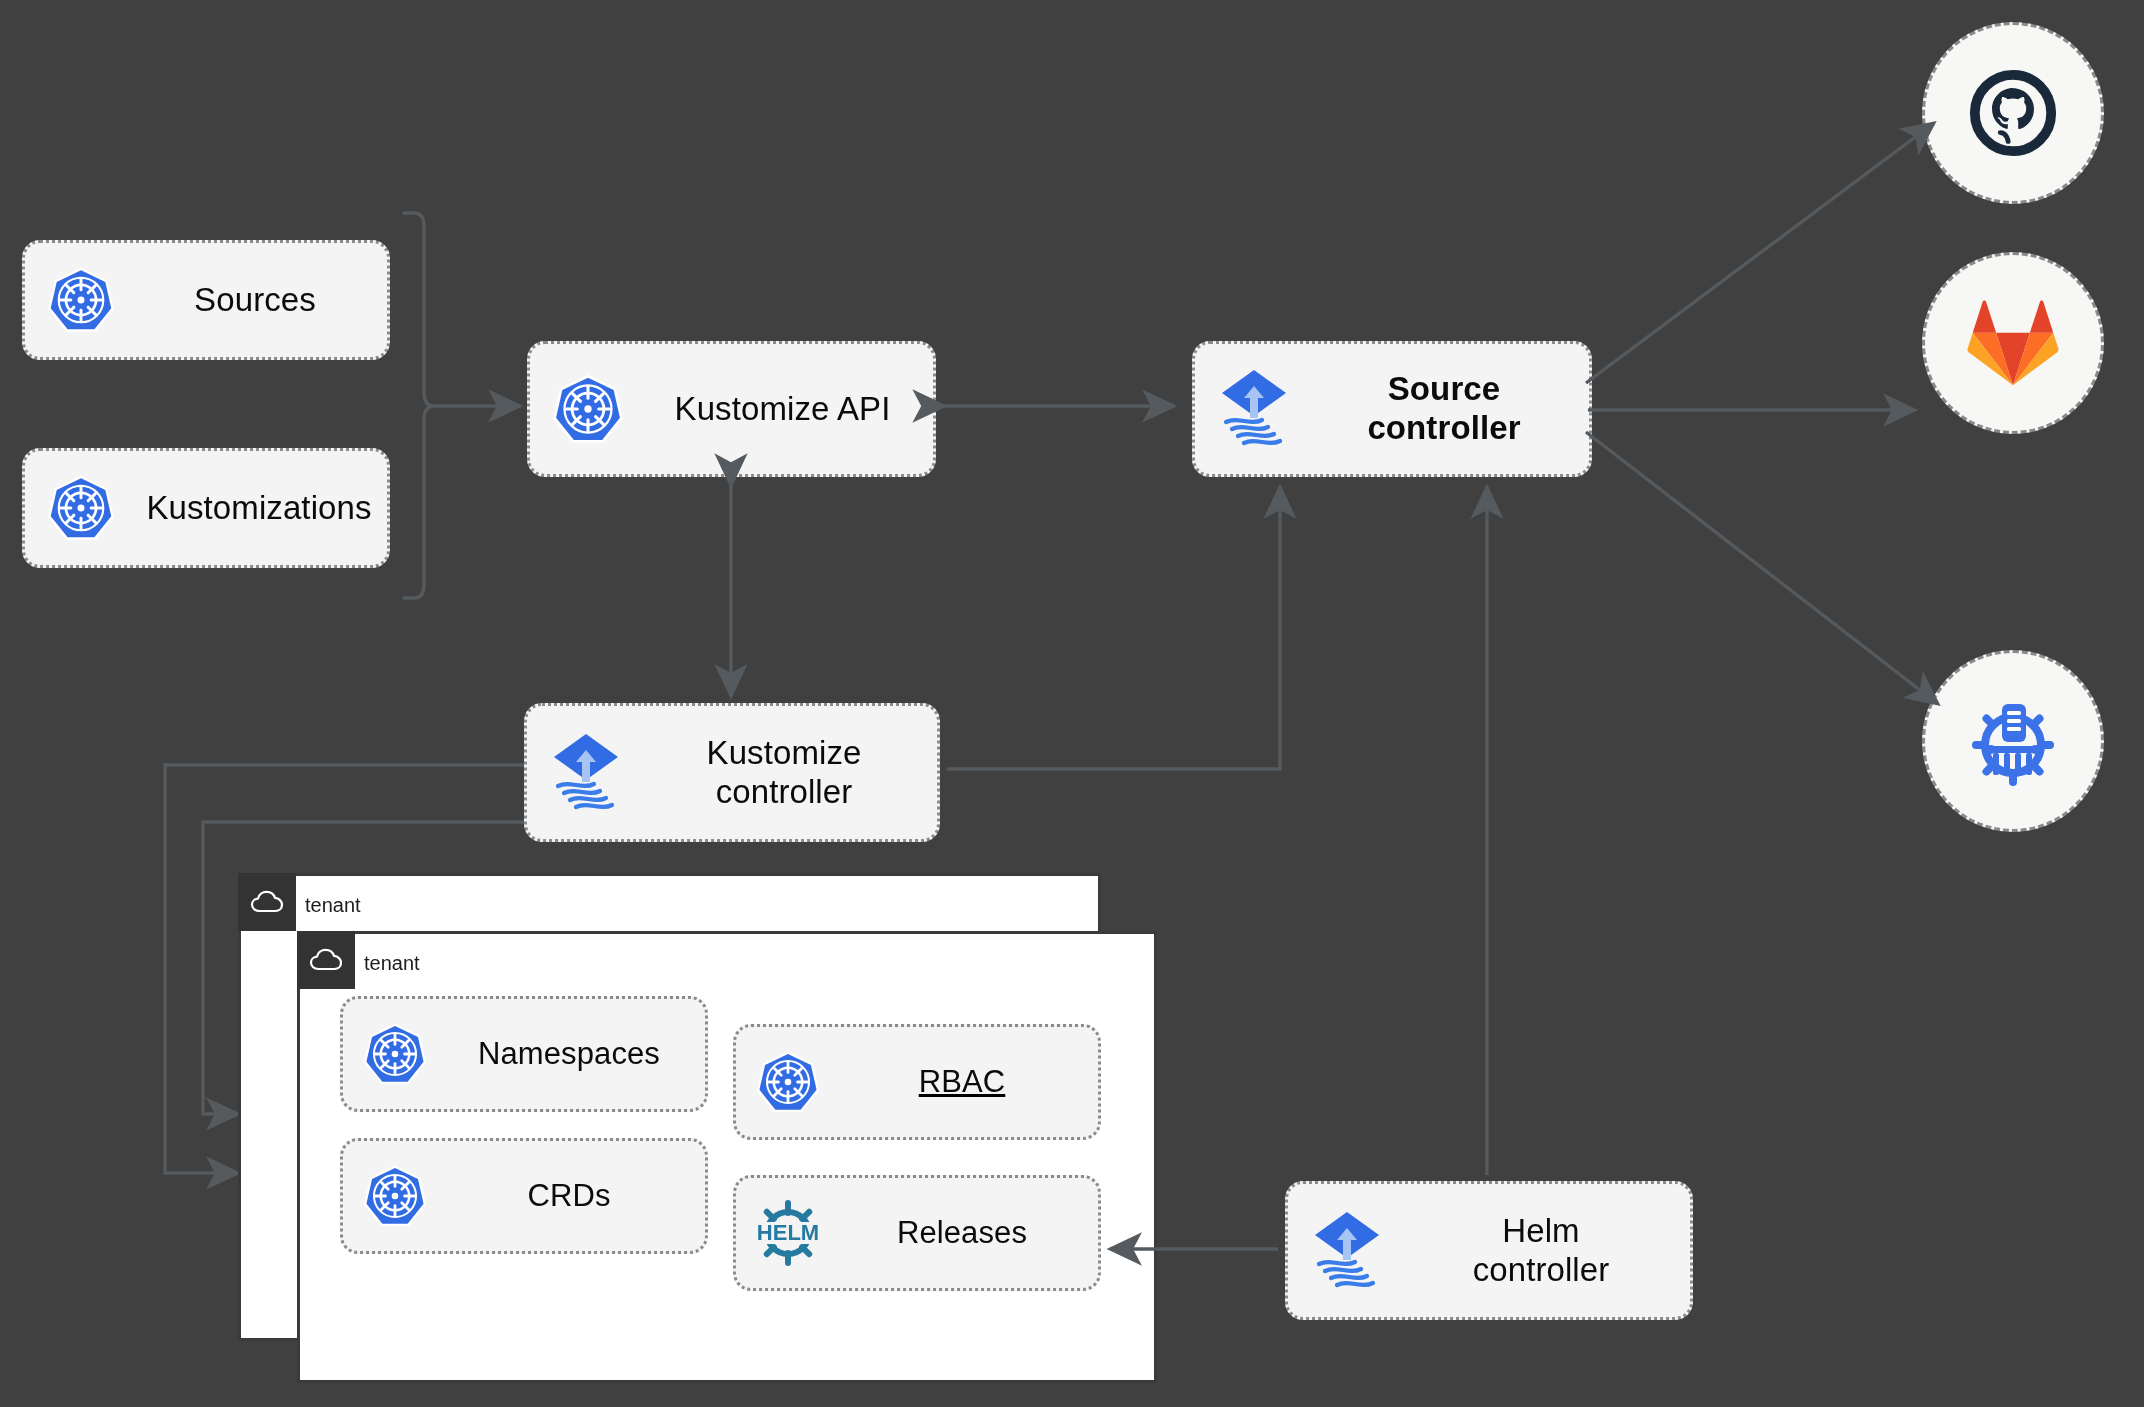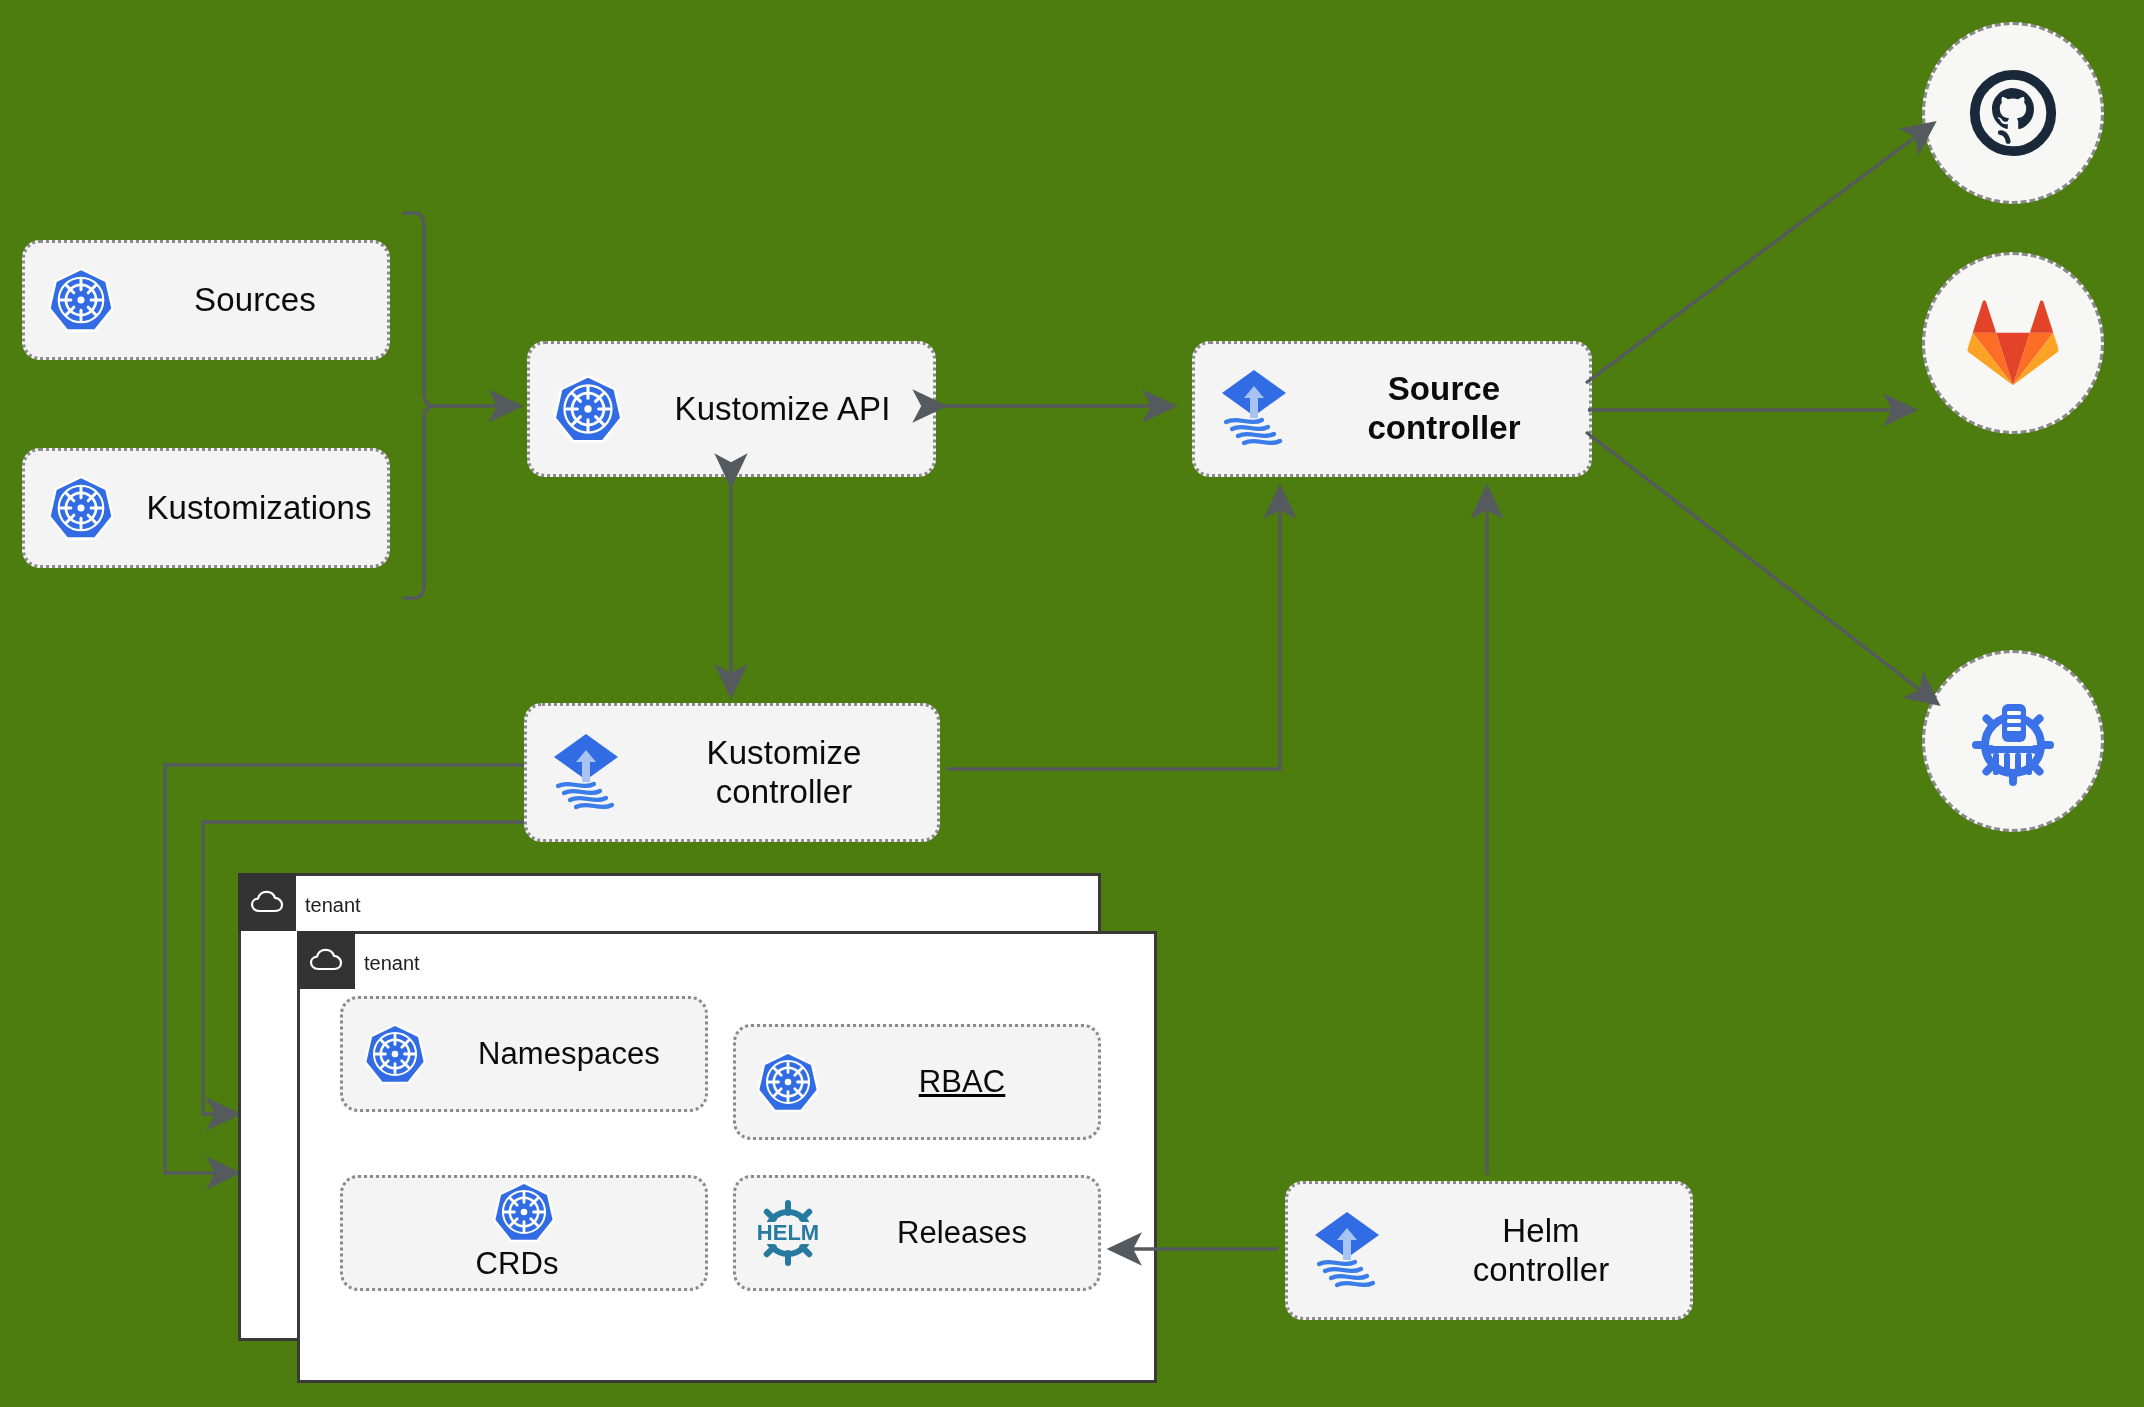--- a/index.html
+++ b/index.html
@@ -1,17 +1,17 @@
 <!DOCTYPE html>
 <html><head>
 <meta charset="utf-8">
 <style>
   html,body{margin:0;padding:0;background:#ffffff;}
   body{font-family:"Liberation Sans","DejaVu Sans",sans-serif;}
-  #stage{position:relative;width:2144px;height:1407px;background:#4d7c0f;overflow:hidden;}
+  #stage{position:relative;width:2144px;height:1407px;background:#404040;overflow:hidden;}
 
   
   .node{
     position:absolute;
     background:#f4f4f4;
     border:3px dotted #8a8a8a;
     border-radius:18px;
     box-sizing:border-box;
     display:flex;
     align-items:center;
@@ -267,21 +267,21 @@
           <rect x="12.3" y="30.7" width="12" height="2.6" rx="1.3" transform="rotate(45 32 32)"></rect>
           <rect x="39.7" y="30.7" width="12" height="2.6" rx="1.3" transform="rotate(45 32 32)"></rect>
           <circle cx="32" cy="32" r="13.4" fill="none" stroke="#fff" stroke-width="2.4"></circle>
           <circle cx="32" cy="32" r="19.8" fill="none" stroke="#fff" stroke-width="1.9"></circle>
         </g>
       </svg>
     </span>
     <span class="lbl" style="font-size:31px;">RBAC</span>
   </div>
 
-  <div class="node" style="left:340px;top:1175px;width:368px;height:116px;flex-direction:column;">
+  <div class="node" style="left:340px;top:1138px;width:368px;height:116px;">
     <span class="ico" style="width:104px;">
       <svg width="68" height="68" viewBox="0 0 64 64">
         <path d="M32 3.2 L55.5 14.6 L61.3 40 L45 60.3 L19 60.3 L2.7 40 L8.5 14.6 Z" fill="#fff"></path>
         <path d="M32 5.6 L53.6 16.1 L58.9 39.4 L43.9 58 L20.1 58 L5.1 39.4 L10.4 16.1 Z" fill="#326CE5"></path>
         <g fill="#fff">
           <circle cx="32" cy="32" r="3.1"></circle>
           <rect x="30.7" y="12.3" width="2.6" height="12" rx="1.3"></rect>
           <rect x="30.7" y="39.7" width="2.6" height="12" rx="1.3"></rect>
           <rect x="12.3" y="30.7" width="12" height="2.6" rx="1.3"></rect>
           <rect x="39.7" y="30.7" width="12" height="2.6" rx="1.3"></rect>

